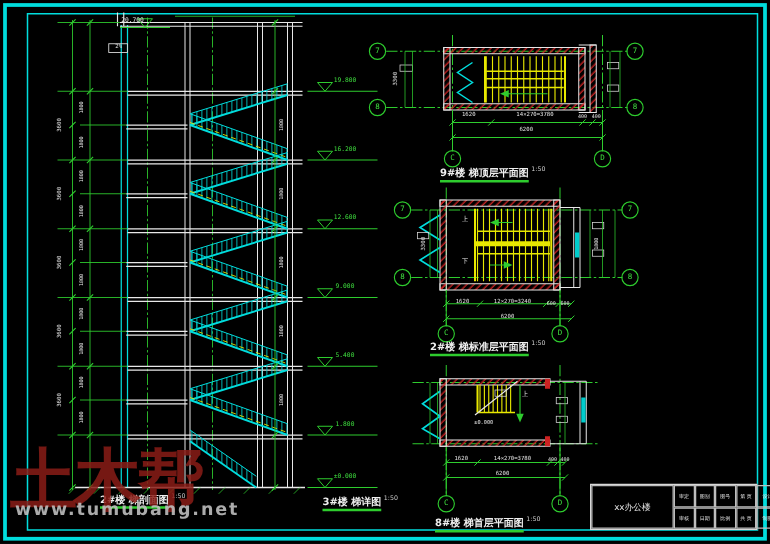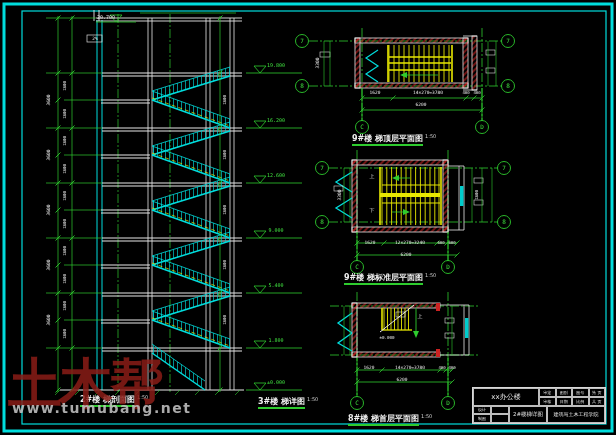--- a/index.html
+++ b/index.html
@@ -7,21 +7,21 @@
          font-family:"DejaVu Sans",sans-serif;}
   svg{position:absolute;left:0;top:0;}
   .ann{position:absolute;transform:translate(-50%,-50%);white-space:nowrap;line-height:1;
        font-family:"DejaVu Sans Mono",monospace;}
   .w{color:#e6e6e6;} .g{color:#3fe03f;}
   .cap{position:absolute;color:#efefef;font-size:8px;font-weight:bold;white-space:nowrap;}
   .cap .tl{border-bottom:2px solid #2ecc2e;padding-bottom:1px;}
   .cap .sc{font-size:5px;vertical-align:top;margin-left:2px;color:#cfcfcf;font-weight:normal;}
   
   #tblock{position:absolute;left:472px;top:387px;width:134px;height:37px;border:1px solid #d8d8d8;
-          color:#e6e6e6;box-sizing:border-box;display:flex;flex-direction:column;background:#000;}
+          color:#e6e6e6;box-sizing:border-box;display:flex;background:#000;}
   #tblock .row{display:flex;flex:1;min-height:0;}
   #tblock .cell{border:0.5px solid #bdbdbd;display:flex;align-items:center;justify-content:center;
                 overflow:hidden;box-sizing:border-box;}
   .proj{width:66px;font-size:7px;}
   .micro-grid{width:66px;display:flex;flex-wrap:wrap;}
   .micro-grid .cell{width:25%;height:50%;font-size:4px;}
   .mini-grid{width:36px;display:flex;flex-wrap:wrap;}
   .mini-grid .cell{width:50%;height:50%;font-size:4px;}
   .dwg{width:38px;font-size:5.5px;}
   .school{flex:1;font-size:5px;}
@@ -273,21 +273,21 @@
 <div class="cap" style="left:80px;top:394px;">
   <span class="tl">2#楼 梯剖面图</span><span class="sc">1:50</span>
 </div>
 <div class="cap" style="left:258px;top:396px;">
   <span class="tl">3#楼 梯详图</span><span class="sc">1:50</span>
 </div>
 <div class="cap" style="left:352px;top:133px;">
   <span class="tl">9#楼 梯顶层平面图</span><span class="sc">1:50</span>
 </div>
 <div class="cap" style="left:344px;top:272px;">
-  <span class="tl">9#楼 梯标准层平面图</span><span class="sc">1:50</span>
+  <span class="tl">2#楼 梯标准层平面图</span><span class="sc">1:50</span>
 </div>
 <div class="cap" style="left:348px;top:413px;">
   <span class="tl">8#楼 梯首层平面图</span><span class="sc">1:50</span>
 </div>
 
 <div id="annotations">
       <span class="ann w" style="left: 106px; top: 17px; font-size: 5px; transform: translate(-50%, -50%);">20.700</span>
       <span class="ann w" style="left: 95px; top: 39px; font-size: 4.5px; transform: translate(-50%, -50%);">2%</span>
       <span class="ann g" style="left: 276px; top: 65px; font-size: 5px; transform: translate(-50%, -50%);">19.800</span>
       <span class="ann g" style="left: 276px; top: 120px; font-size: 5px; transform: translate(-50%, -50%);">16.200</span>

